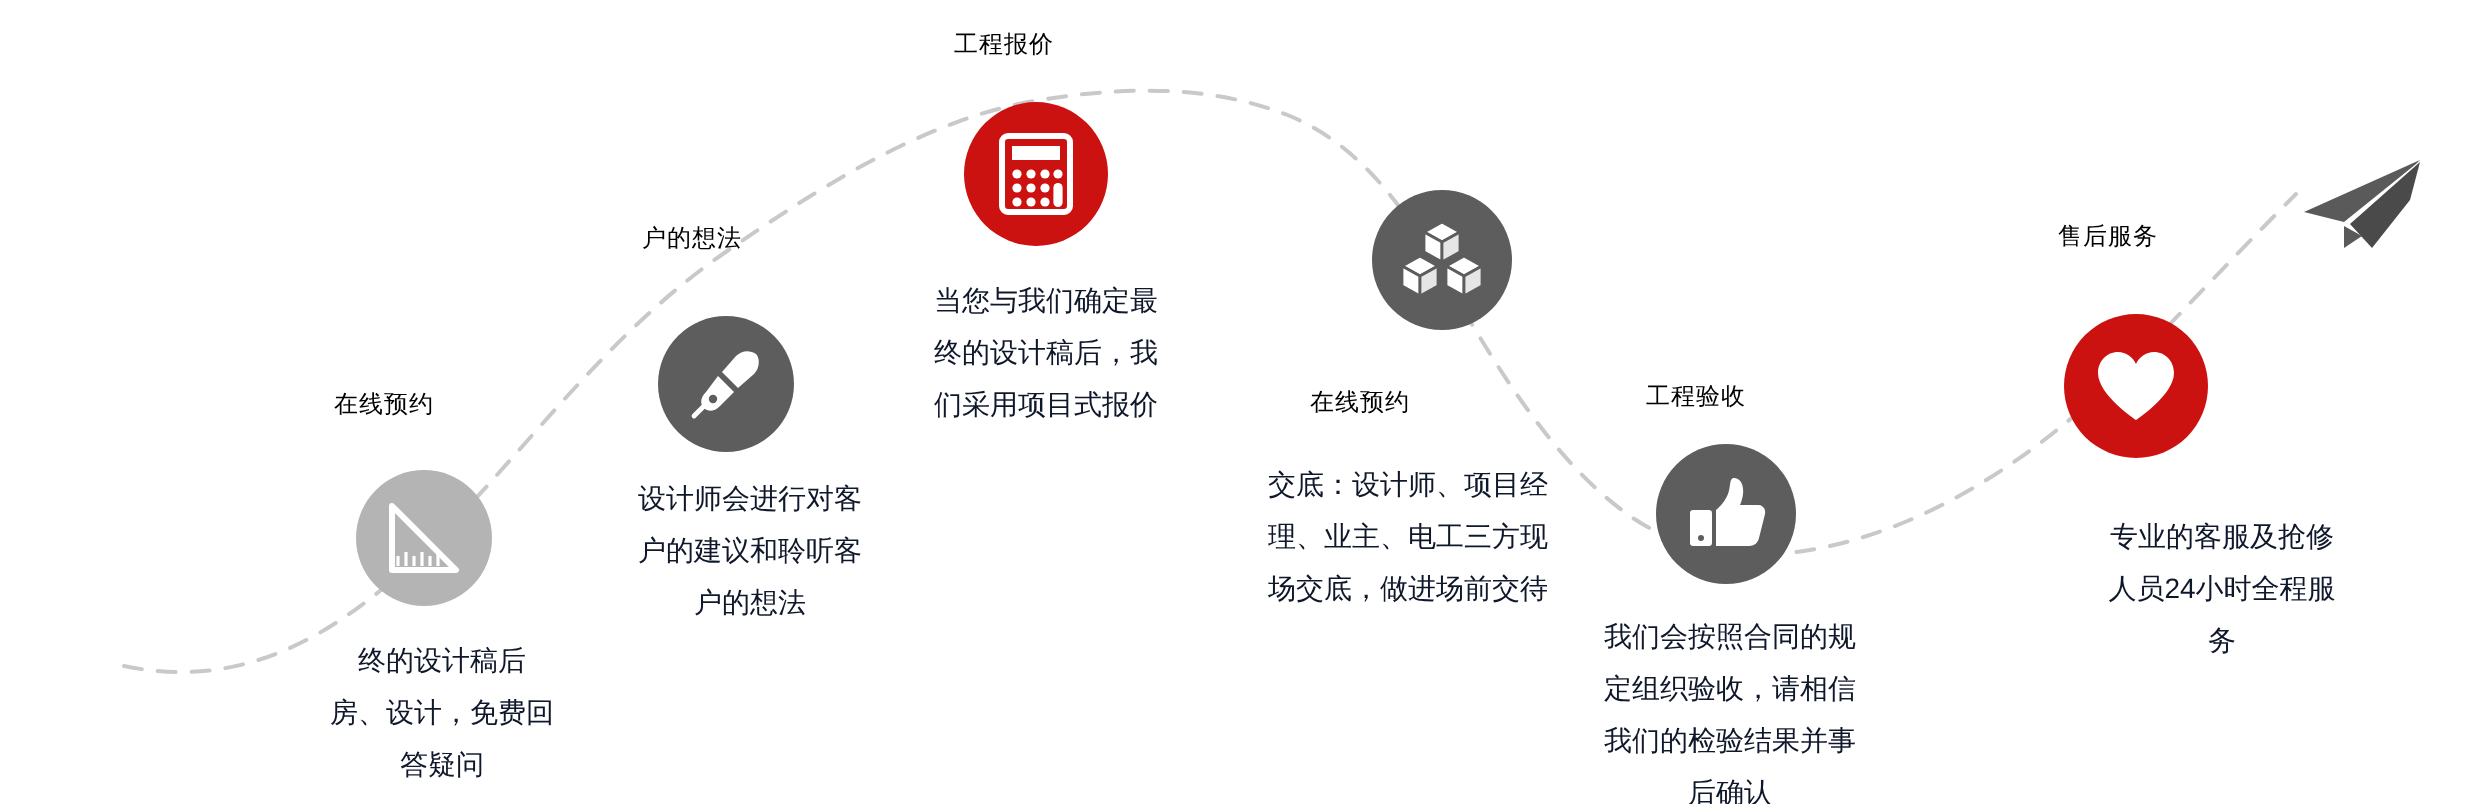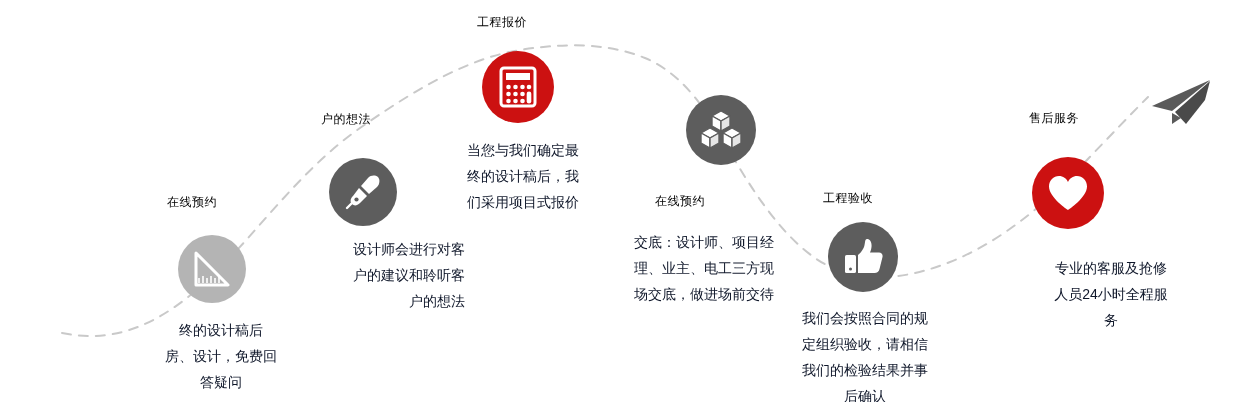--- a/index.html
+++ b/index.html
@@ -83,21 +83,21 @@
   <div class="step">
     <div class="step-title" style="left:321px;top:113px;">户的想法</div>
     <div class="step-icon" style="left:329px;top:158px;width:68px;height:68px;background:#5d5d5d;">
       <svg width="42" height="42" viewBox="0 0 42 42" xmlns="http://www.w3.org/2000/svg">
         <path d="M36,6 C33,4 29,4 26,7 L19,15 L27,23 L35,16 C38,13 38,8 36,6 Z" fill="#ffffff"></path>
         <path d="M17,17 L25,25 L18,32 C15,35 12,35 10,33 C8,31 8,28 11,25 Z" fill="#ffffff"></path>
         <path d="M11,31 L5,37" stroke="#ffffff" stroke-width="2.4" stroke-linecap="round"></path>
         <circle cx="14.5" cy="28.5" r="2.1" fill="#5d5d5d"></circle>
       </svg>
     </div>
-    <div class="step-desc" style="left:285px;top:236px;width:180px;text-align:right;">设计师会进行对客
+    <div class="step-desc" style="left:285px;top:236px;width:180px;">设计师会进行对客
 户的建议和聆听客
 户的想法</div>
   </div>
 
   <div class="step">
     <div class="step-title" style="left:477px;top:16px;">工程报价</div>
     <div class="step-icon" style="left:482px;top:51px;width:72px;height:72px;background:#cc1111;">
       <svg width="42" height="44" viewBox="0 0 42 44" xmlns="http://www.w3.org/2000/svg">
         <rect x="4" y="3" width="34" height="38" rx="3" fill="none" stroke="#ffffff" stroke-width="3"></rect>
         <rect x="9" y="8" width="24" height="7" fill="#ffffff"></rect>

